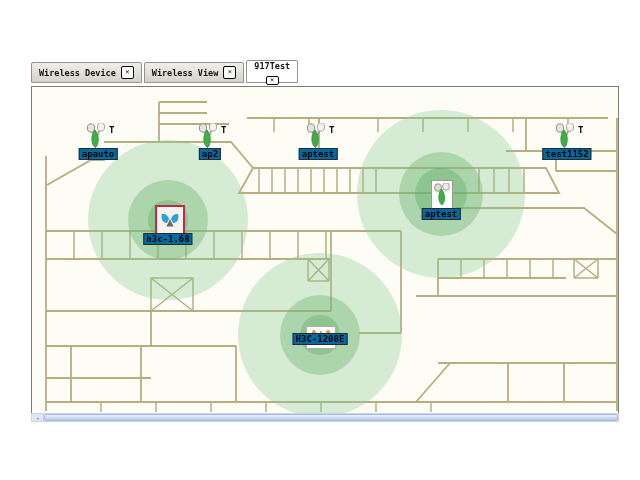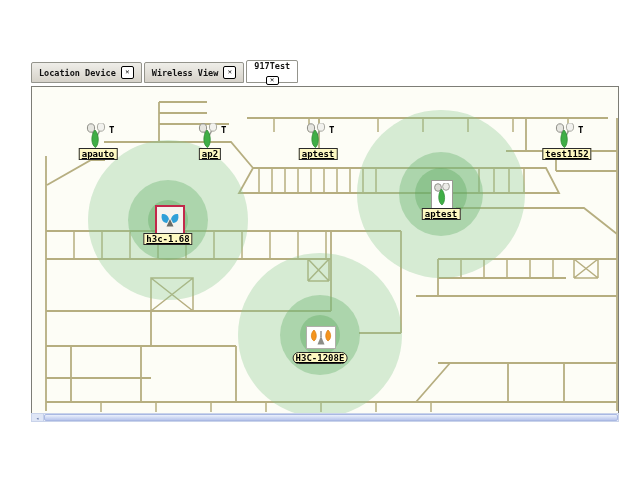--- a/index.html
+++ b/index.html
@@ -15,54 +15,54 @@
   .tab.active{background:#ffffff;height:21px;flex-direction:column;}
   .tab-close{width:11px;height:11px;border:1.2px solid #000;border-radius:2px;background:#fff;
     display:flex;align-items:center;justify-content:center;font-size:7px;font-weight:bold;line-height:1;color:#000;}
 
   
   .map{position:absolute;left:31px;top:86px;width:586px;height:326px;background:#fdfdf6;
     border:1px solid #7d7d76;overflow:hidden;}
   .map svg.plan{position:absolute;left:0;top:0;}
 
   
-  .dev-label{position:absolute;left:0;transform:translateX(-50%);background:#fef9c3;
+  .dev-label{position:absolute;left:0;transform:translateX(-50%);background:#0369a1;
     border:1px solid #2a2a2a;font-size:9px;font-weight:bold;line-height:10px;padding:0 2px;
-    white-space:nowrap;color:#000;text-decoration:underline;}
+    white-space:nowrap;color:#000;}
 
   
   .sap{position:absolute;width:0;height:0;}
   .sap .sap-icon{position:absolute;left:-13px;top:0;}
   .sap .t-mark{position:absolute;left:11px;top:2px;font-size:9px;font-weight:bold;color:#000;}
   .sap .dev-label{top:25px;}
 
   
   .cap{position:absolute;width:0;height:0;}
   .cap .cap-box{position:absolute;display:flex;align-items:center;justify-content:center;background:#fff;}
   .cap-box.red{left:-13px;top:0;width:26px;height:26px;background:#f6f3ee;border:2.5px solid #c2284a;}
   .cap-box.green{left:-10px;top:0;width:20px;height:27px;border:1px solid #9a9a94;}
   .cap-box.orange{left:-14px;top:0;width:28px;height:21px;border:1px solid #b0b0aa;}
   .cap .dev-label{top:28px;}
-  .cap.orange-cap .dev-label{top:26px;border-radius:6px;}
+  .cap.orange-cap .dev-label{top:7px;}
 
   
   .hscroll{position:absolute;left:31px;top:413px;width:586px;height:7px;background:#eef2fb;
     border:1px solid #c9d3ea;display:flex;align-items:stretch;}
   .hs-btn{width:11px;background:#dfe6f6;color:#5a6fa0;font-size:5px;display:flex;
     align-items:center;justify-content:center;border-right:1px solid #c3cfe9;}
   .hs-thumb{flex:1;background:linear-gradient(#eaf0fc,#b9c6ec);border:1px solid #a9b8e2;border-radius:2px;}
 </style>
 </head>
 <body>
 
 <div class="app">
 
   <div class="tabbar">
     <div class="tab">
-      <span class="tab-label">Location Device</span>
+      <span class="tab-label">Wireless Device</span>
       <span class="tab-close">✕</span>
     </div>
     <div class="tab">
       <span class="tab-label">Wireless View</span>
       <span class="tab-close">✕</span>
     </div>
     <div class="tab active">
       <span class="tab-label">917Test</span>
       <span class="tab-close">✕</span>
     </div>

